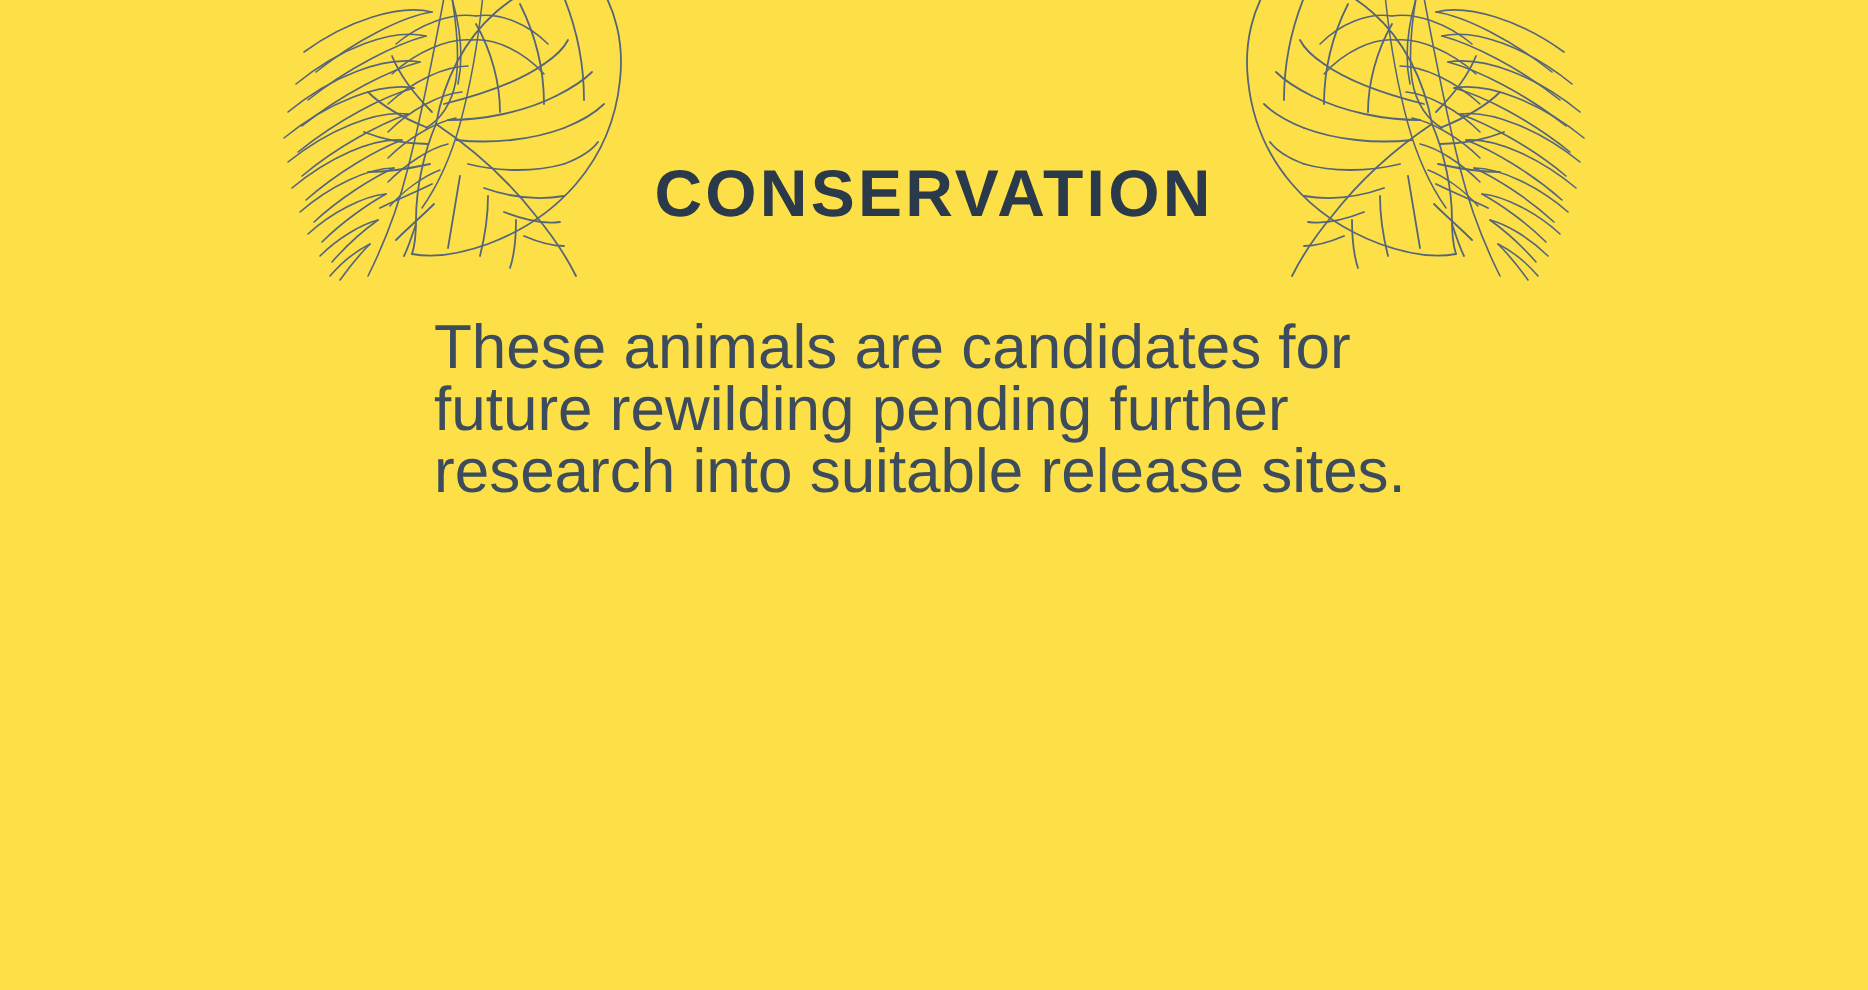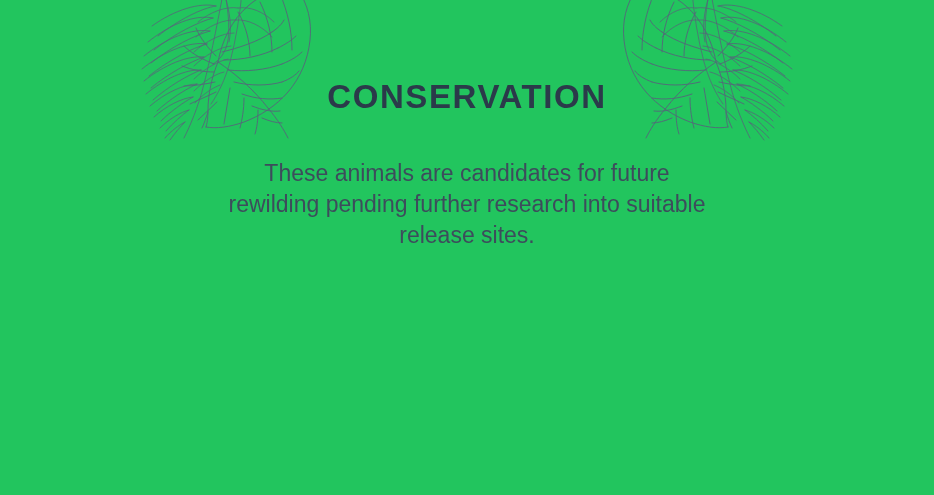--- a/index.html
+++ b/index.html
@@ -10,21 +10,21 @@
     width: 934px;
     height: 495px;
     background: #ffffff;
     font-family: "Liberation Sans", sans-serif;
     overflow: hidden;
   }
   .slide {
     position: relative;
     width: 934px;
     height: 495px;
-    background: #22c55e;
+    background: #fde047;
   }
   .botanical {
     position: absolute;
     top: 0;
     width: 200px;
     height: 145px;
     pointer-events: none;
   }
   .botanical.left  { left: 112px; }
   .botanical.right { left: 622px; transform: scaleX(-1); }
@@ -41,22 +41,22 @@
     letter-spacing: 1.6px;
     color: #2b3a4a;
     line-height: 1.1;
     white-space: nowrap;
   }
   .body-copy {
     position: absolute;
     top: 158px;
     left: 217px;
     width: 500px;
-    text-align: center;
-    font-size: 23px;
+    text-align: left;
+    font-size: 31px;
     font-weight: 400;
     line-height: 31px;
     color: #3d4c5c;
   }
 </style>
 </head>
 <body>
 
 <div class="slide">
 

